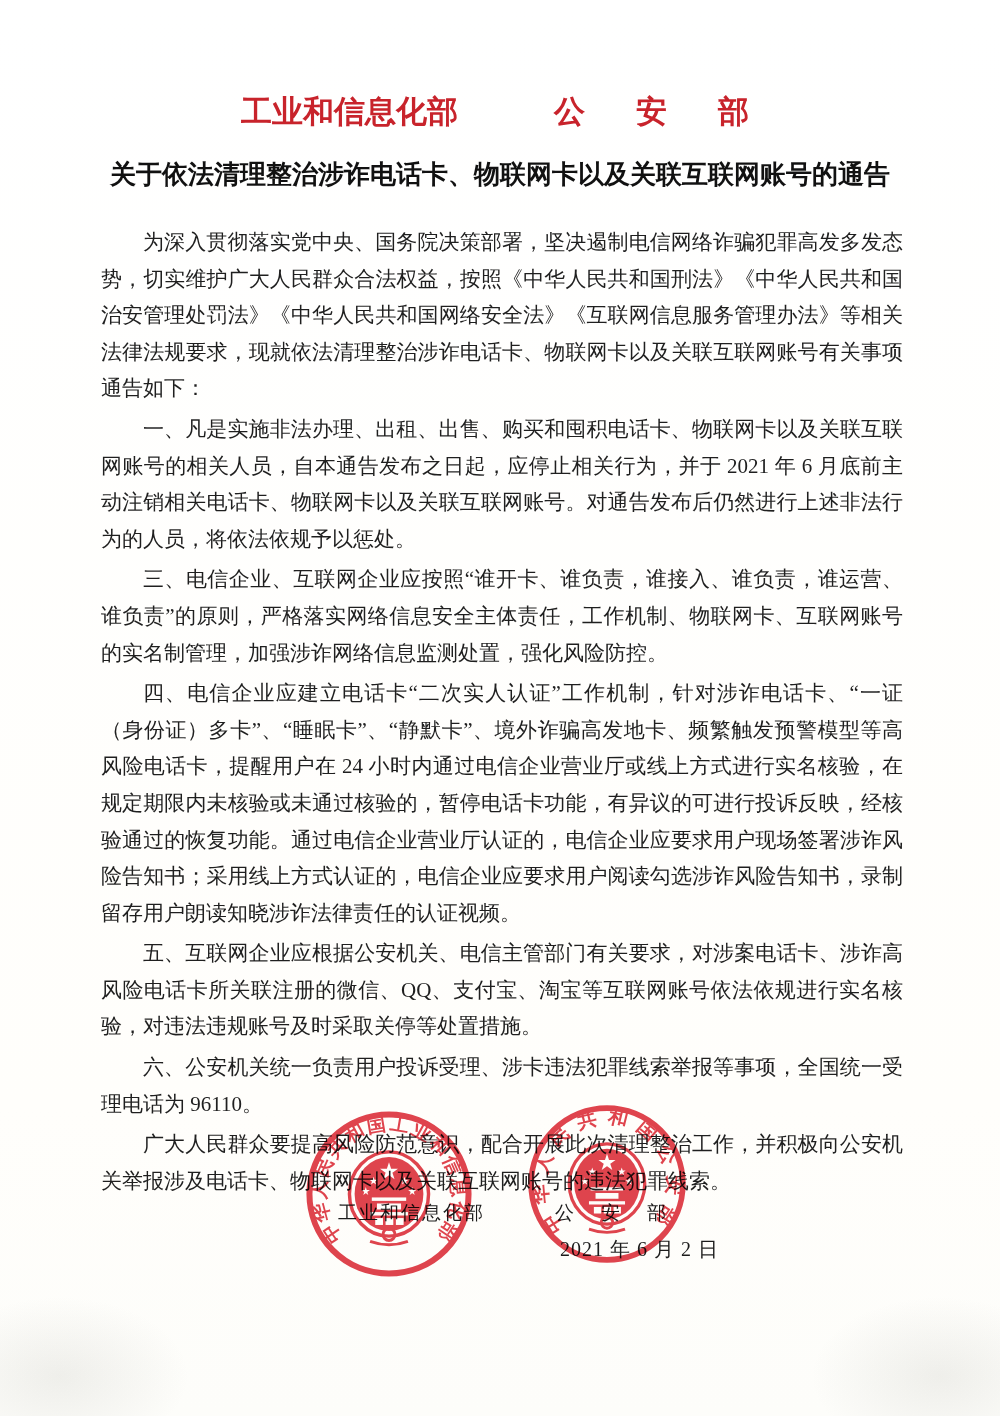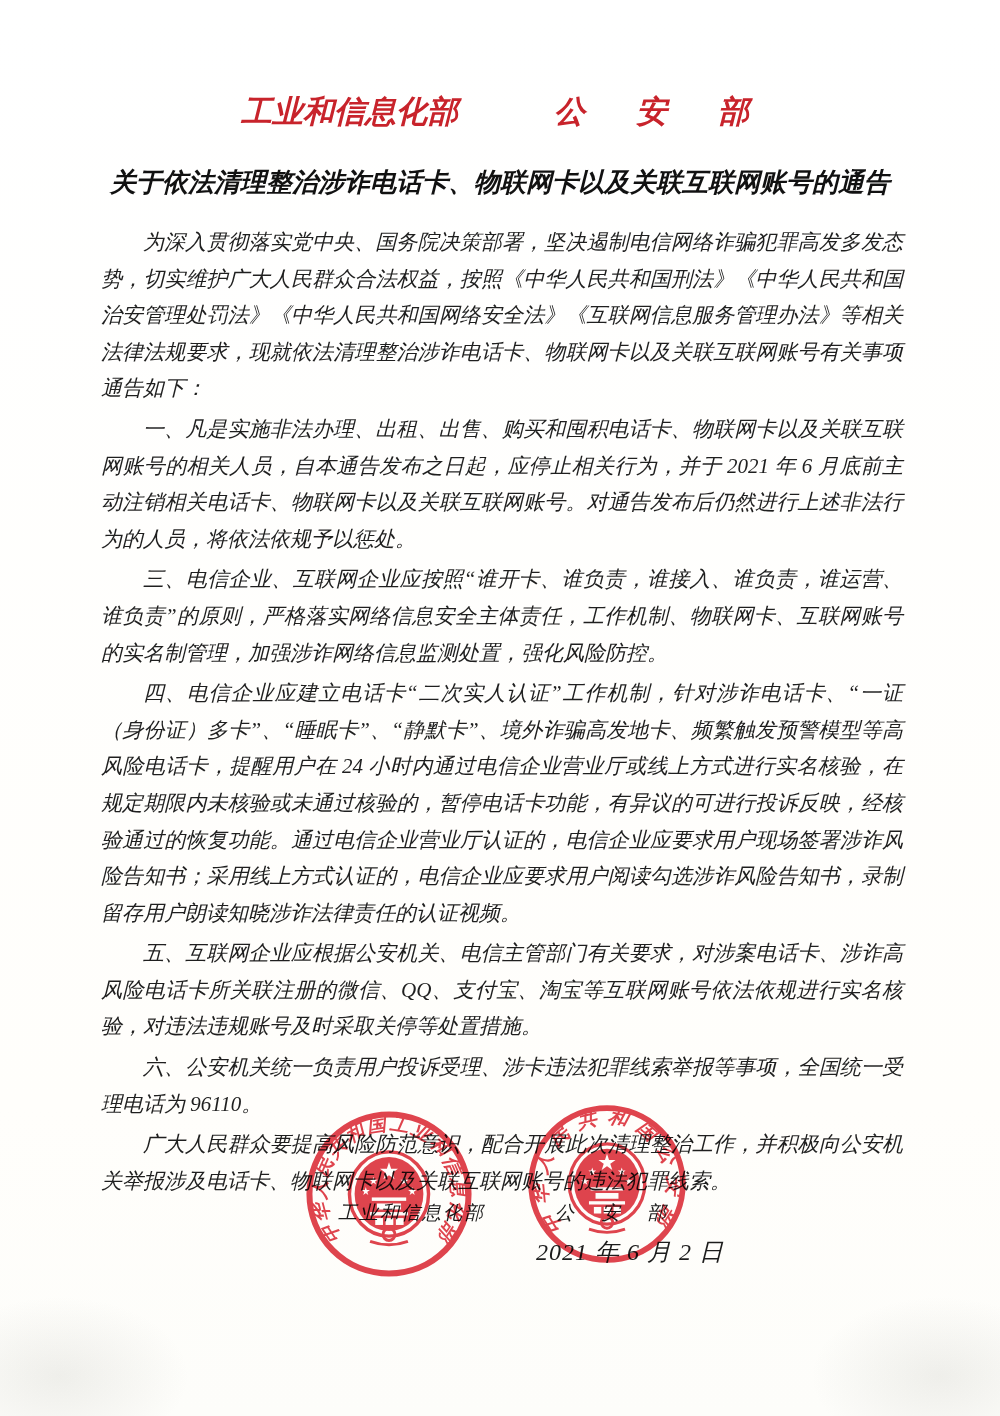--- a/index.html
+++ b/index.html
@@ -5,41 +5,40 @@
   html,body{margin:0;padding:0;}
   body{
     width:1000px;height:1416px;
     background:#ffffff;
     font-family:"Liberation Serif","DejaVu Serif",serif;
     position:relative;overflow:hidden;
   }
   .page{
     position:absolute;inset:0;
     background:linear-gradient(180deg,#ffffff 0%,#fffefb 78%,#fdfdfa 100%);
-    font-style:italic;
   }
   
   .page::before,.page::after{
     content:"";position:absolute;bottom:-40px;width:260px;height:160px;
     background:radial-gradient(ellipse at center,rgba(140,140,128,0.13),rgba(140,140,128,0) 70%);
     pointer-events:none;
   }
   .page::before{left:-70px;}
   .page::after{right:-70px;}
 
   .red-header{
     position:absolute;top:92px;left:0;right:0;
     display:flex;justify-content:center;align-items:baseline;gap:96px;
     color:#c8232b;font-weight:bold;font-size:31px;line-height:40px;
     white-space:pre;
   }
   .red-header .ministry-right{letter-spacing:10px;}
 
   .doc-title{
-    position:absolute;top:164px;left:0;right:0;
+    position:absolute;top:156px;left:0;right:0;
     text-align:center;color:#111;font-weight:bold;font-size:26px;line-height:38px;
   }
 
   .doc-body{
     position:absolute;top:220px;left:97px;width:810px;
     color:#1f1f1f;font-size:21px;line-height:36.6px;
     text-align:justify;
   }
   .doc-body p{margin:4px;text-indent:2em;}
 
@@ -52,22 +51,22 @@
   .ring-long{font-size:22px;letter-spacing:2.5px;}
   .ring-short{font-size:24px;letter-spacing:11px;}
 
   .black-overlay{
     position:absolute;color:#1c1c1c;mix-blend-mode:multiply;
     font-size:19px;white-space:pre;letter-spacing:2px;
   }
   .overlay-left{left:338px;top:100px;}
   .overlay-right{left:555px;top:100px;letter-spacing:4px;}
   .seal-date{
-    position:absolute;left:536px;top:136px;color:#1c1c1c;
-    font-size:24px;white-space:pre;mix-blend-mode:multiply;letter-spacing:1px;
+    position:absolute;left:560px;top:136px;color:#1c1c1c;
+    font-size:20px;white-space:pre;mix-blend-mode:multiply;letter-spacing:1px;
   }
 </style>
 </head>
 <body>
 
 <div class="page">
 
   <div class="red-header">
     <span>工业和信息化部</span>
     <span class="ministry-right">公　安　部</span>

